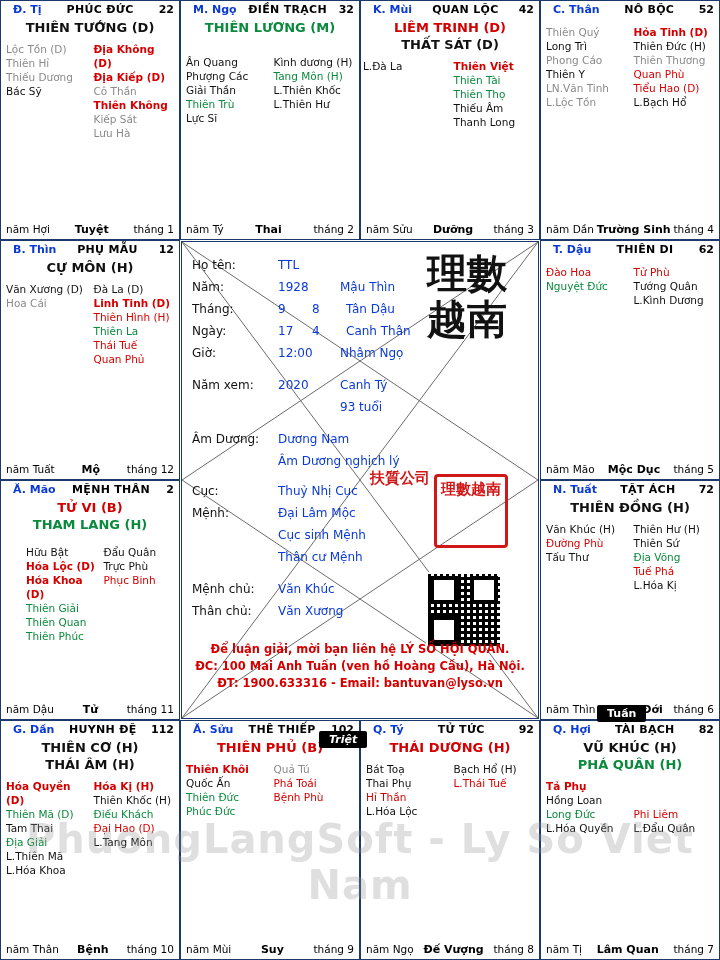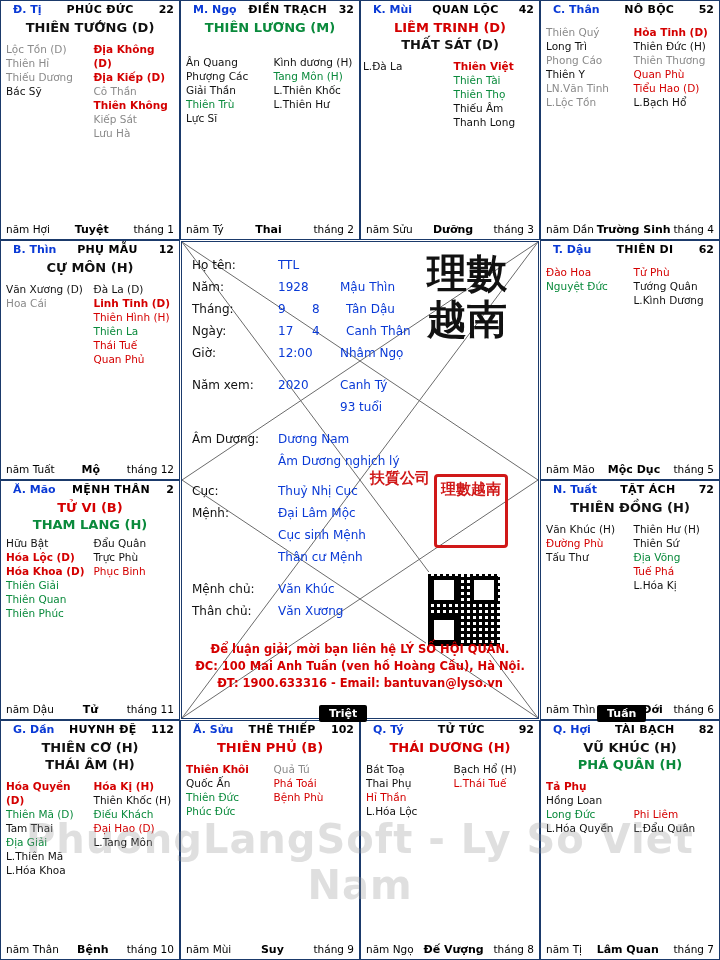--- a/index.html
+++ b/index.html
@@ -126,21 +126,21 @@
     position:absolute;left:0;right:0;bottom:26px;
     text-align:center;color:#d40000;font-size:11.5px;line-height:17px;font-weight:bold;
   }
   
   .marker{
     position:absolute;
     background:#000;color:#fff;font-weight:bold;font-size:11px;
     padding:2px 10px;border-radius:2px;
     z-index:6;
   }
-  #triet{left:319px;top:705px;}
+  #triet{left:319px;top:731px;font-style:italic;}
   #tuan{left:597px;top:705px;background:#000;}
   
   .wm{
     position:absolute;left:0;right:0;bottom:52px;
     text-align:center;color:rgba(150,150,150,.30);
     font-size:40px;font-weight:bold;letter-spacing:1px;
     pointer-events:none;z-index:1;
     font-family:"DejaVu Sans","Liberation Sans",sans-serif;
   }
 </style>
@@ -329,21 +329,21 @@
   <div class="cell">
       <div class="p-head">
         <span class="p-chi">Ă. Mão</span>
         <span class="p-cung">MỆNH     THÂN</span>
         <span class="p-num">2</span>
       </div>
       <div class="p-main">
         <div class="c-red">TỬ VI (B)</div>
         <div class="c-green">THAM LANG (H)</div>
       </div>
-      <div class="p-cols" style="top: 55px;">
+      <div class="p-cols" style="top: 64px; padding-left: 20px;">
         <div class="p-col ">
           <div class="c-black">Hữu Bật</div>
           <div class="c-red b">Hóa Lộc (D)</div>
           <div class="c-red b">Hóa Khoa (D)</div>
           <div class="c-green">Thiên Giải</div>
           <div class="c-green">Thiên Quan</div>
           <div class="c-green">Thiên Phúc</div>
         </div>
         <div class="p-col right">
           <div class="c-black">Đẩu Quân</div>

